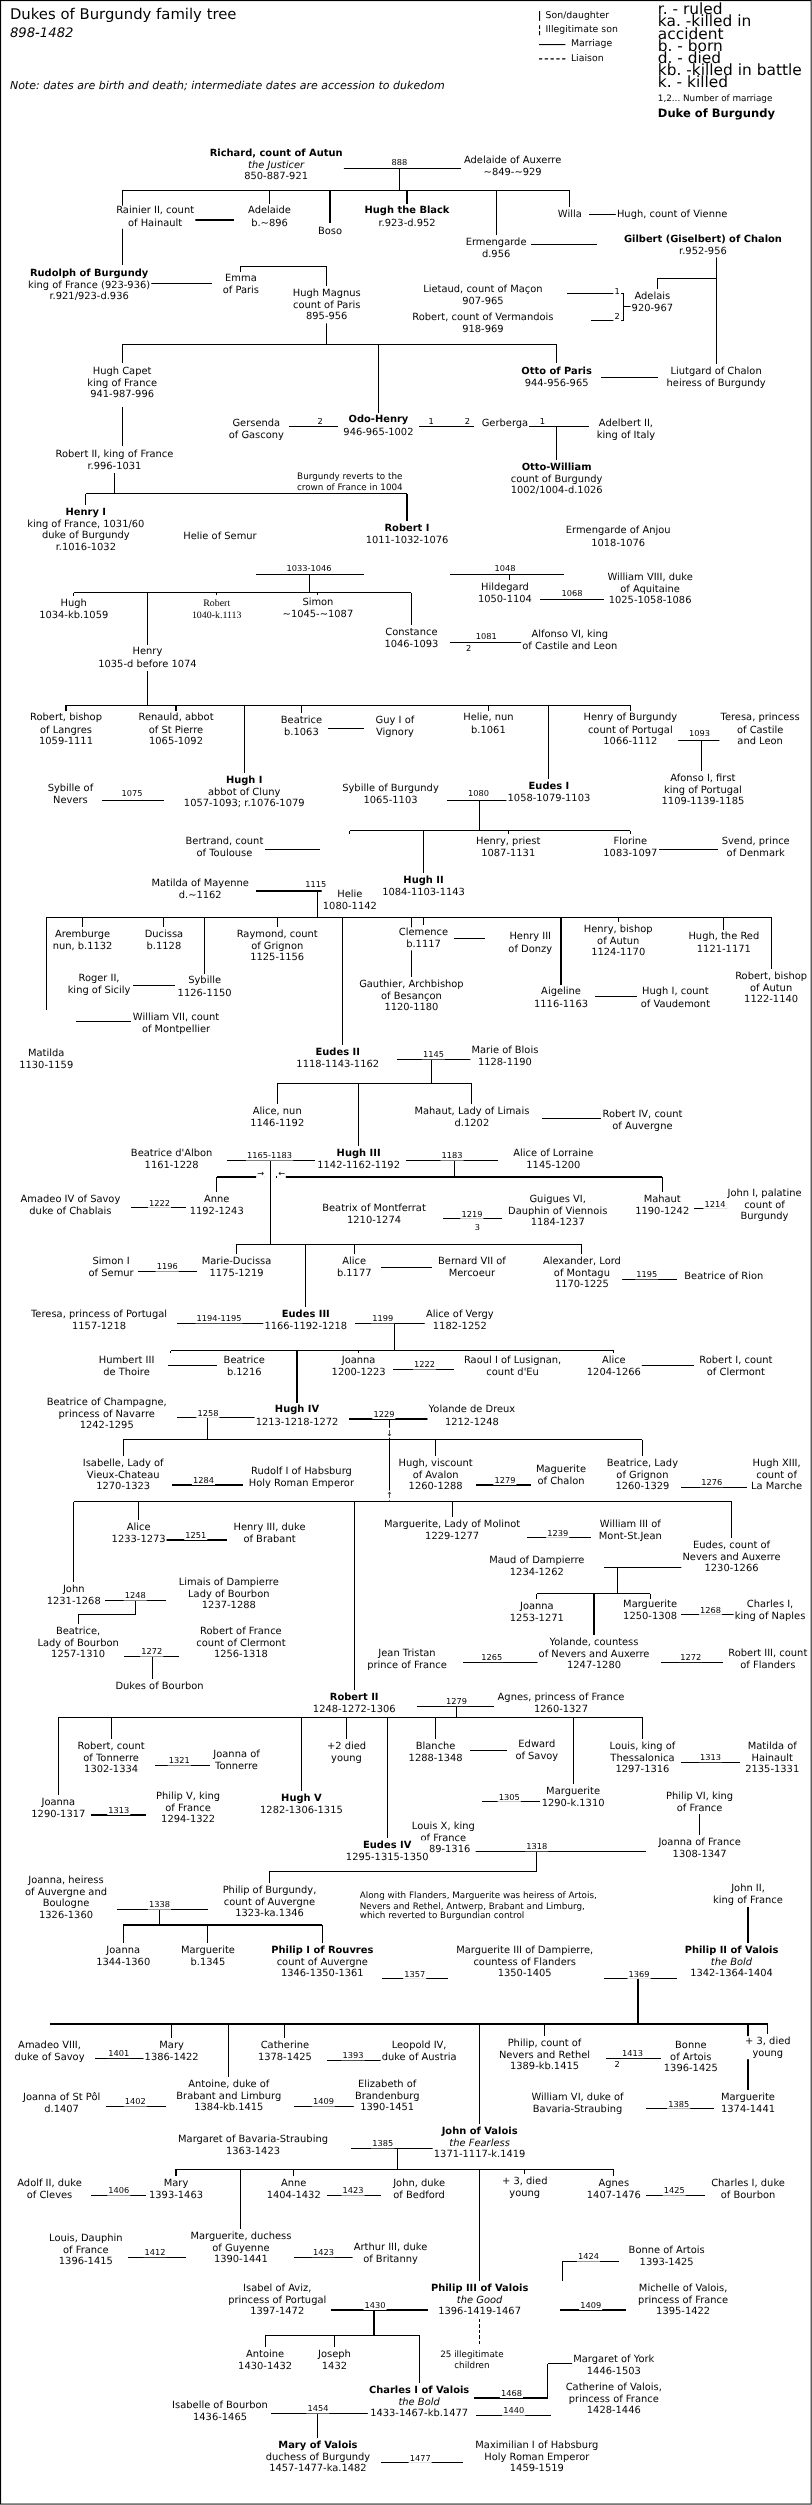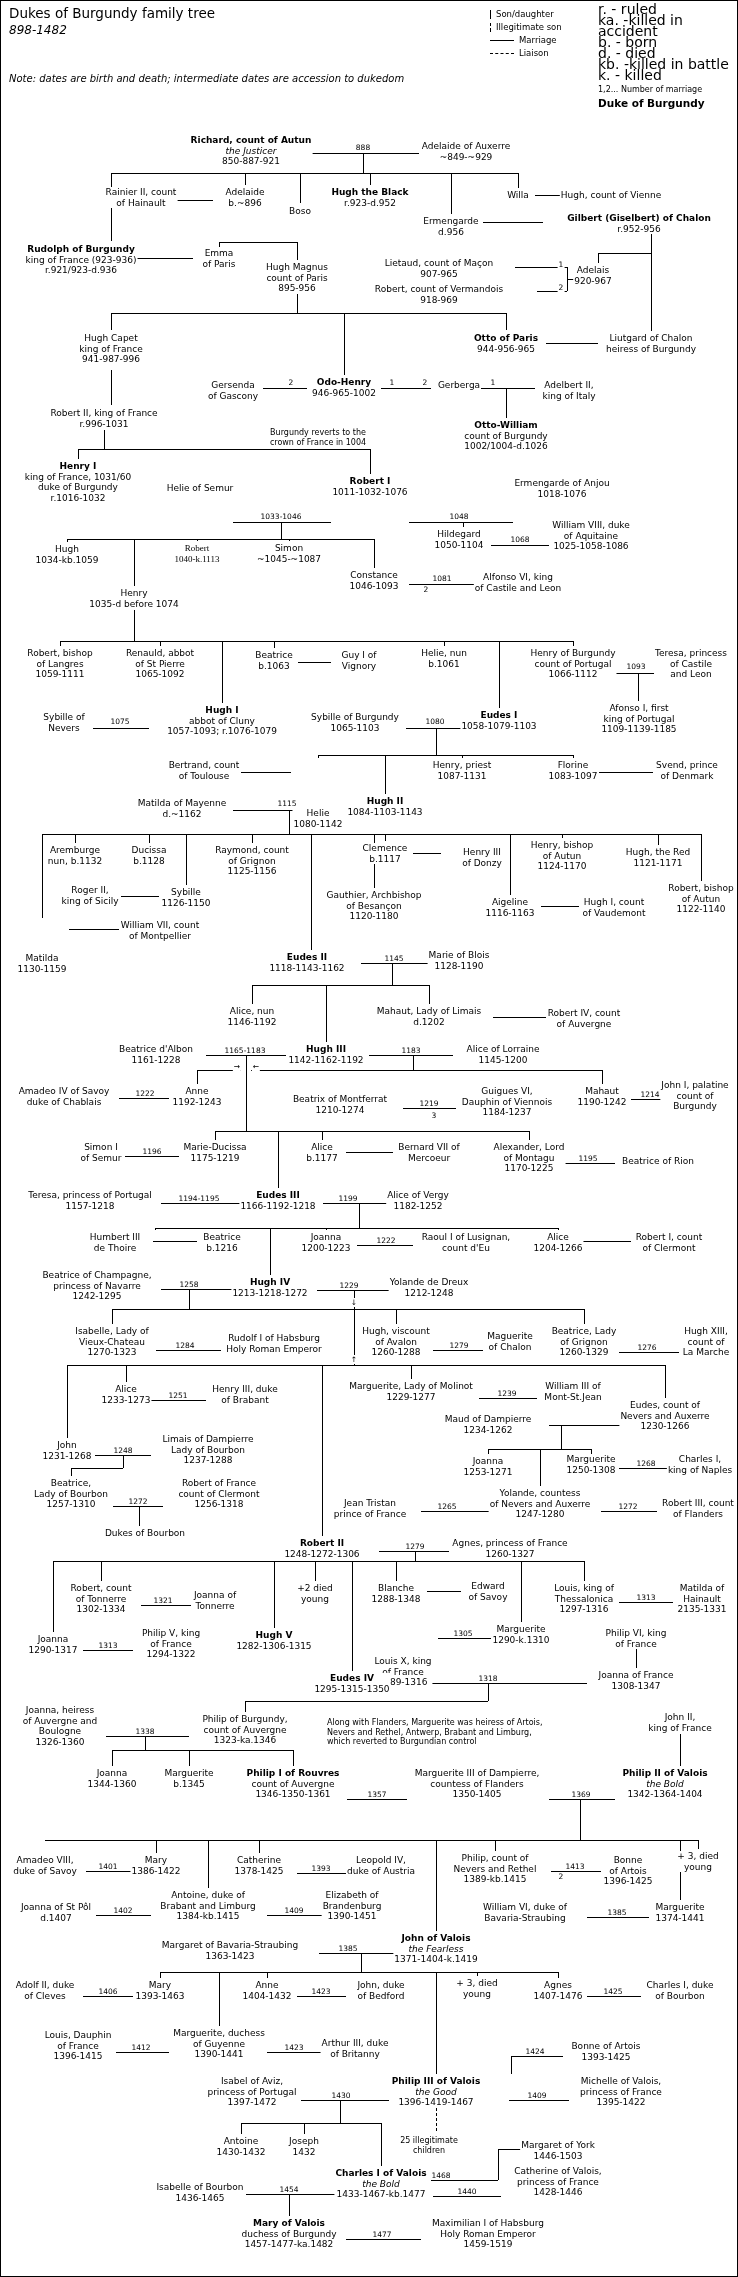--- a/index.html
+++ b/index.html
@@ -1010,21 +1010,21 @@
       <div>Marguerite</div>
       <div>1374-1441</div>
     </div>
     <div class="node" style="left: 229px; top: 1939px;">
       <div>Margaret of Bavaria-Straubing</div>
       <div>1363-1423</div>
     </div>
     <div class="node" style="left: 435px; top: 1932px;">
       <div class="b">John of Valois</div>
       <div class="i">the Fearless</div>
-      <div>1371-1404-k.1419</div>
+      <div>1371-1117-k.1419</div>
     </div>
     <div class="node" style="left: 44px; top: 1979px;">
       <div>Adolf II, duke</div>
       <div>of Cleves</div>
     </div>
     <div class="node" style="left: 159px; top: 1979px;">
       <div>Mary</div>
       <div>1393-1463</div>
     </div>
     <div class="node" style="left: 266px; top: 1979px;">
@@ -1178,21 +1178,21 @@
     <div class="mlabel" style="left: 616px; top: 1907px;">1385</div>
     <div class="mlabel" style="left: 347px; top: 1943px;">1385</div>
     <div class="mlabel" style="left: 107px; top: 1986px;">1406</div>
     <div class="mlabel" style="left: 320px; top: 1986px;">1423</div>
     <div class="mlabel" style="left: 612px; top: 1986px;">1425</div>
     <div class="mlabel" style="left: 140px; top: 2042px;">1412</div>
     <div class="mlabel" style="left: 293px; top: 2042px;">1423</div>
     <div class="mlabel" style="left: 534px; top: 2046px;">1424</div>
     <div class="mlabel" style="left: 340px; top: 2090px;">1430</div>
     <div class="mlabel" style="left: 536px; top: 2090px;">1409</div>
-    <div class="mlabel" style="left: 440px; top: 2170px;">1468</div>
+    <div class="mlabel" style="left: 464px; top: 2170px;">1468</div>
     <div class="mlabel" style="left: 466px; top: 2186px;">1440</div>
     <div class="mlabel" style="left: 288px; top: 2184px;">1454</div>
     <div class="mlabel" style="left: 381px; top: 2229px;">1477</div>
     <div class="mlabel" style="left: 236px; top: 1061px;">→</div>
     <div class="mlabel" style="left: 255px; top: 1061px;">←</div>
     <div class="mlabel" style="left: 353px; top: 1297px;">↓</div>
     <div class="mlabel" style="left: 353px; top: 1354px;">↑</div>
   </div>
 
 </body></html>

